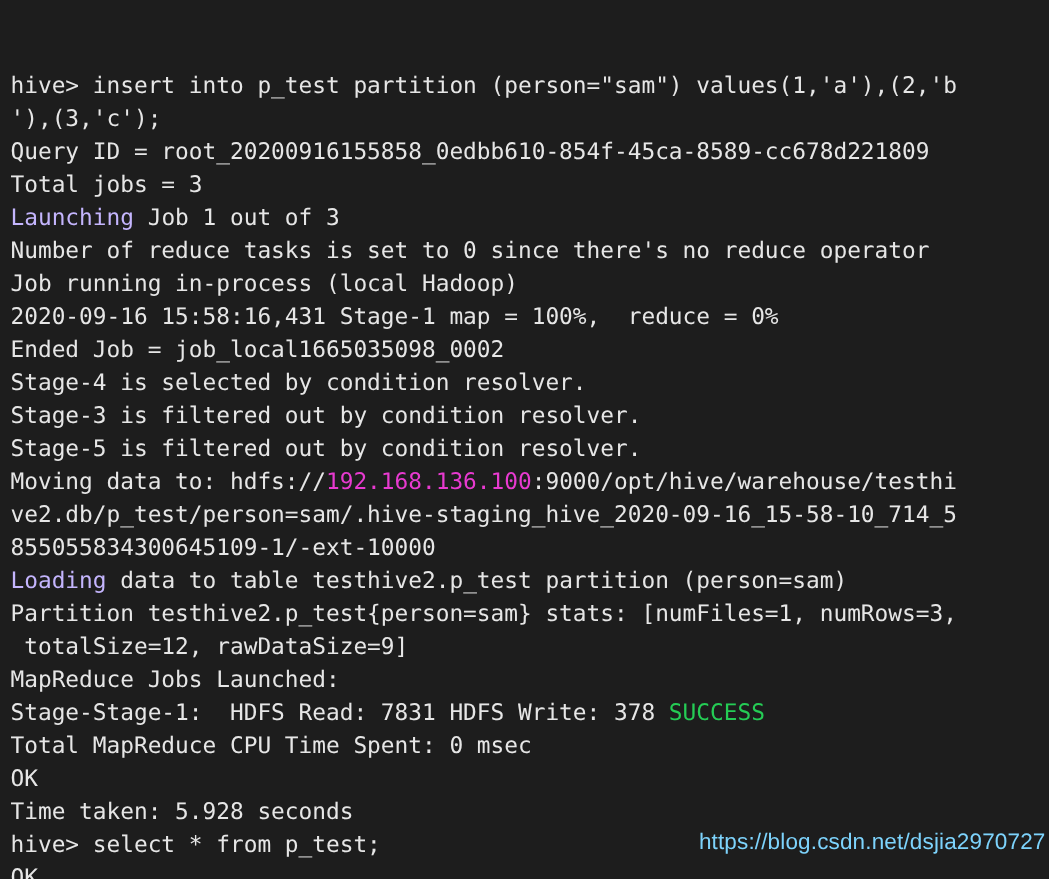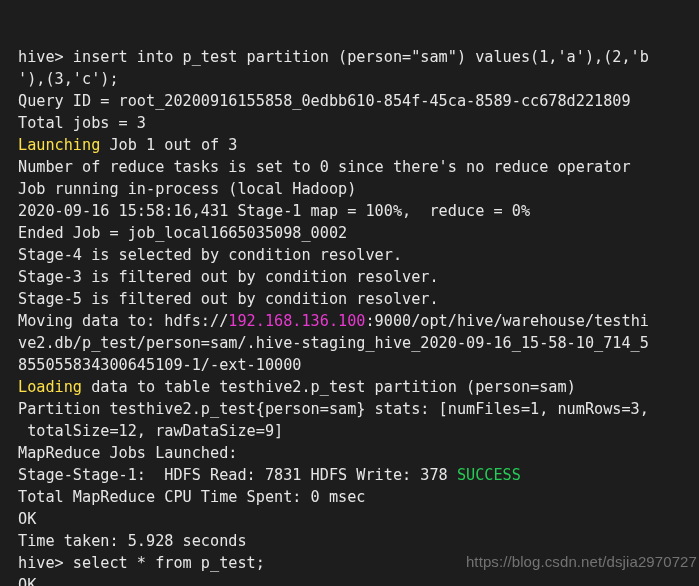--- a/index.html
+++ b/index.html
@@ -11,41 +11,41 @@
     position: relative;
     width: 699px;
     height: 586px;
     background: #1d1d1d;
     overflow: hidden;
     font-family: "DejaVu Sans Mono", "Liberation Mono", monospace;
     font-size: 15.2px;
     line-height: 22px;
     color: #e8e8e8;
     box-sizing: border-box;
-    padding: 2px 0 0 18px;
+    padding: 2px 0 0 7px;
     white-space: pre;
     letter-spacing: 0px;
   }
   .line {
     height: 22px;
     white-space: pre;
     overflow: hidden;
   }
   .c-default { color: #e6e6e6; }
-  .c-cyan    { color: #fde047; }
+  .c-cyan    { color: #c4b5fd; }
   .c-green   { color: #25cc55; }
   .c-magenta { color: #e83ad0; text-align: right; }
   .watermark {
     position: absolute;
     right: 2px;
     top: 552px;
     font-family: "Liberation Sans", sans-serif;
     font-size: 15px;
     line-height: 20px;
-    color: #737373;
+    color: #7dd3fc;
     letter-spacing: 0.1px;
     white-space: pre;
     text-align: right;
   }
 </style>
 </head>
 <body>
 
 <div id="terminal">
   <div id="lines-host"><div class="line"><span class="c-default">hive&gt; insert into p_test partition (person="sam") values(1,'a'),(2,'b</span></div><div class="line"><span class="c-default">'),(3,'c');</span></div><div class="line"><span class="c-default">Query ID = root_20200916155858_0edbb610-854f-45ca-8589-cc678d221809</span></div><div class="line"><span class="c-default">Total jobs = 3</span></div><div class="line"><span class="c-cyan">Launching</span><span class="c-default"> Job 1 out of 3</span></div><div class="line"><span class="c-default">Number of reduce tasks is set to 0 since there's no reduce operator</span></div><div class="line"><span class="c-default">Job running in-process (local Hadoop)</span></div><div class="line"><span class="c-default">2020-09-16 15:58:16,431 Stage-1 map = 100%,  reduce = 0%</span></div><div class="line"><span class="c-default">Ended Job = job_local1665035098_0002</span></div><div class="line"><span class="c-default">Stage-4 is selected by condition resolver.</span></div><div class="line"><span class="c-default">Stage-3 is filtered out by condition resolver.</span></div><div class="line"><span class="c-default">Stage-5 is filtered out by condition resolver.</span></div><div class="line"><span class="c-default">Moving data to: hdfs://</span><span class="c-magenta">192.168.136.100</span><span class="c-default">:9000/opt/hive/warehouse/testhi</span></div><div class="line"><span class="c-default">ve2.db/p_test/person=sam/.hive-staging_hive_2020-09-16_15-58-10_714_5</span></div><div class="line"><span class="c-default">855055834300645109-1/-ext-10000</span></div><div class="line"><span class="c-cyan">Loading</span><span class="c-default"> data to table testhive2.p_test partition (person=sam)</span></div><div class="line"><span class="c-default">Partition testhive2.p_test{person=sam} stats: [numFiles=1, numRows=3,</span></div><div class="line"><span class="c-default"> totalSize=12, rawDataSize=9]</span></div><div class="line"><span class="c-default">MapReduce Jobs Launched:</span></div><div class="line"><span class="c-default">Stage-Stage-1:  HDFS Read: 7831 HDFS Write: 378 </span><span class="c-green">SUCCESS</span></div><div class="line"><span class="c-default">Total MapReduce CPU Time Spent: 0 msec</span></div><div class="line"><span class="c-default">OK</span></div><div class="line"><span class="c-default">Time taken: 5.928 seconds</span></div><div class="line"><span class="c-default">hive&gt; select * from p_test;</span></div><div class="line"><span class="c-default">OK</span></div></div>

